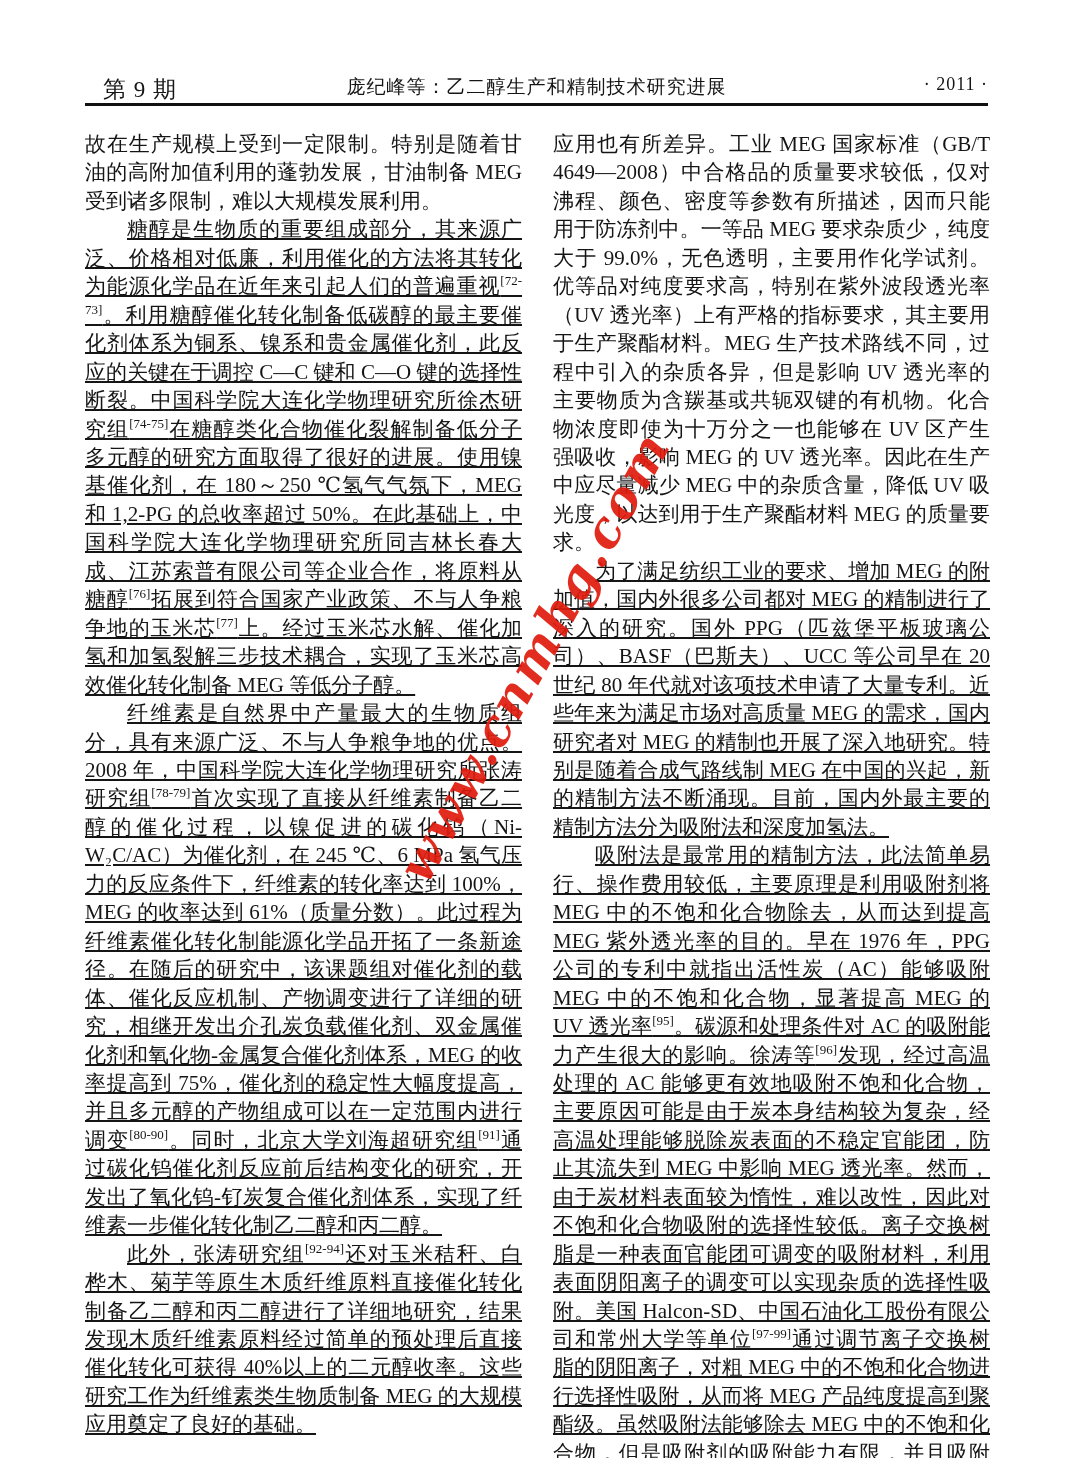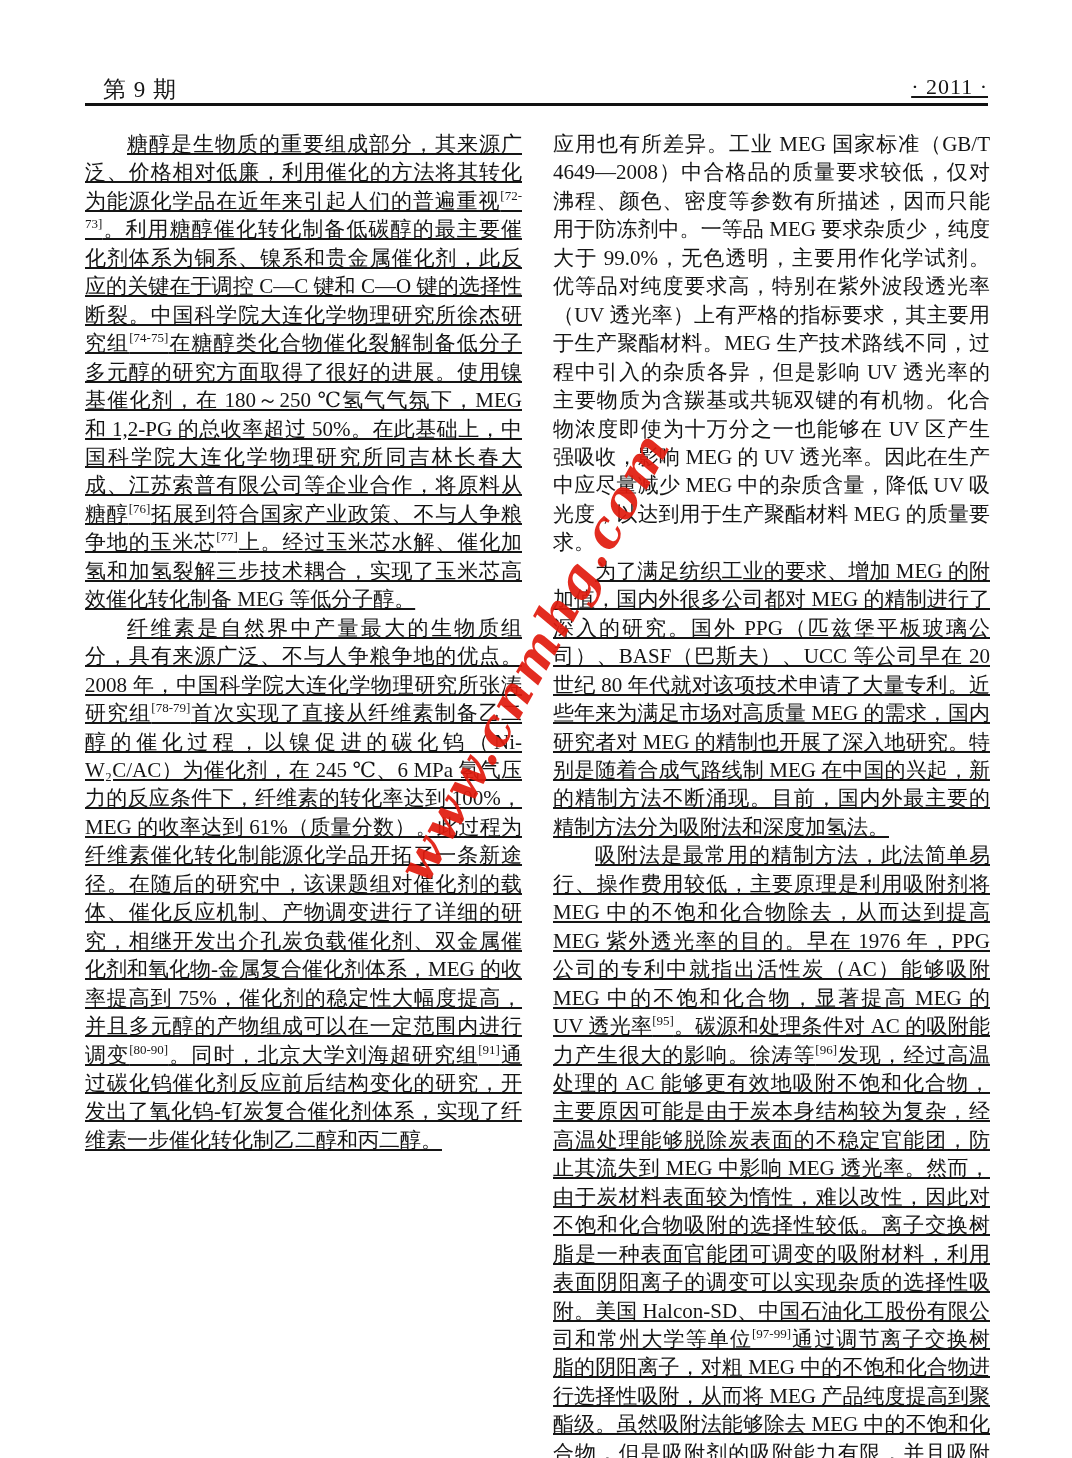--- a/index.html
+++ b/index.html
@@ -16,21 +16,21 @@
   .header-issue {
     position: absolute; left: 103px; top: 74px;
     font-size: 23px; letter-spacing: 1px;
   }
   .header-title {
     position: absolute; left: 85px; top: 74px; width: 903px;
     text-align: center; font-size: 19px; letter-spacing: 1px;
   }
   .header-page {
     position: absolute; right: 84px; top: 74px;
-    font-size: 22px; letter-spacing: 1px; text-decoration: underline;
+    font-size: 18px; letter-spacing: 1px;
   }
   .header-rule {
     position: absolute; left: 85px; top: 103px; width: 903px;
     height: 3px; background: #111;
   }
   
   .col {
     position: absolute; top: 130px; width: 437px;
     font-size: 21px; line-height: 28.45px;
     text-align: justify;
@@ -57,26 +57,29 @@
     pointer-events: none;
     white-space: nowrap;
   }
 </style>
 </head>
 <body>
 
 <div class="page">
 
   <div class="header-issue">第 9 期</div>
+  <div class="header-title">庞纪峰等：乙二醇生产和精制技术研究进展</div>
   <div class="header-page">· 2011 ·</div>
   <div class="header-rule"></div>
 
   <div class="col col-left" id="left-column">
+      <p class="para">故在生产规模上受到一定限制。特别是随着甘油的高附加值利用的蓬勃发展，甘油制备 MEG 受到诸多限制，难以大规模发展利用。</p>
       <p class="para indent">糖醇是生物质的重要组成部分，其来源广泛、价格相对低廉，利用催化的方法将其转化为能源化学品在近年来引起人们的普遍重视<sup class="ref">[72-73]</sup>。利用糖醇催化转化制备低碳醇的最主要催化剂体系为铜系、镍系和贵金属催化剂，此反应的关键在于调控 C—C 键和 C—O 键的选择性断裂。中国科学院大连化学物理研究所徐杰研究组<sup class="ref">[74-75]</sup>在糖醇类化合物催化裂解制备低分子多元醇的研究方面取得了很好的进展。使用镍基催化剂，在 180～250 ℃氢气气氛下，MEG 和 1,2-PG 的总收率超过 50%。在此基础上，中国科学院大连化学物理研究所同吉林长春大成、江苏索普有限公司等企业合作，将原料从糖醇<sup class="ref">[76]</sup>拓展到符合国家产业政策、不与人争粮争地的玉米芯<sup class="ref">[77]</sup>上。经过玉米芯水解、催化加氢和加氢裂解三步技术耦合，实现了玉米芯高效催化转化制备 MEG 等低分子醇。</p>
       <p class="para indent">纤维素是自然界中产量最大的生物质组分，具有来源广泛、不与人争粮争地的优点。2008 年，中国科学院大连化学物理研究所张涛研究组<sup class="ref">[78-79]</sup>首次实现了直接从纤维素制备乙二醇的催化过程，以镍促进的碳化钨（Ni-W₂C/AC）为催化剂，在 245 ℃、6 MPa 氢气压力的反应条件下，纤维素的转化率达到 100%，MEG 的收率达到 61%（质量分数）。此过程为纤维素催化转化制能源化学品开拓了一条新途径。在随后的研究中，该课题组对催化剂的载体、催化反应机制、产物调变进行了详细的研究，相继开发出介孔炭负载催化剂、双金属催化剂和氧化物-金属复合催化剂体系，MEG 的收率提高到 75%，催化剂的稳定性大幅度提高，并且多元醇的产物组成可以在一定范围内进行调变<sup class="ref">[80-90]</sup>。同时，北京大学刘海超研究组<sup class="ref">[91]</sup>通过碳化钨催化剂反应前后结构变化的研究，开发出了氧化钨-钌炭复合催化剂体系，实现了纤维素一步催化转化制乙二醇和丙二醇。</p>
+      <p class="para indent">此外，张涛研究组<sup class="ref">[92-94]</sup>还对玉米秸秆、白桦木、菊芋等原生木质纤维原料直接催化转化制备乙二醇和丙二醇进行了详细地研究，结果发现木质纤维素原料经过简单的预处理后直接催化转化可获得 40%以上的二元醇收率。这些研究工作为纤维素类生物质制备 MEG 的大规模应用奠定了良好的基础。</p>
     </div>
   <div class="col col-right" id="right-column">
       <p class="para">应用也有所差异。工业 MEG 国家标准（GB/T 4649—2008）中合格品的质量要求较低，仅对沸程、颜色、密度等参数有所描述，因而只能用于防冻剂中。一等品 MEG 要求杂质少，纯度大于 99.0%，无色透明，主要用作化学试剂。优等品对纯度要求高，特别在紫外波段透光率（UV 透光率）上有严格的指标要求，其主要用于生产聚酯材料。MEG 生产技术路线不同，过程中引入的杂质各异，但是影响 UV 透光率的主要物质为含羰基或共轭双键的有机物。化合物浓度即使为十万分之一也能够在 UV 区产生强吸收，影响 MEG 的 UV 透光率。因此在生产中应尽量减少 MEG 中的杂质含量，降低 UV 吸光度，以达到用于生产聚酯材料 MEG 的质量要求。</p>
       <p class="para indent">为了满足纺织工业的要求、增加 MEG 的附加值，国内外很多公司都对 MEG 的精制进行了深入的研究。国外 PPG（匹兹堡平板玻璃公司）、BASF（巴斯夫）、UCC 等公司早在 20 世纪 80 年代就对该项技术申请了大量专利。近些年来为满足市场对高质量 MEG 的需求，国内研究者对 MEG 的精制也开展了深入地研究。特别是随着合成气路线制 MEG 在中国的兴起，新的精制方法不断涌现。目前，国内外最主要的精制方法分为吸附法和深度加氢法。</p>
       <p class="para indent">吸附法是最常用的精制方法，此法简单易行、操作费用较低，主要原理是利用吸附剂将 MEG 中的不饱和化合物除去，从而达到提高 MEG 紫外透光率的目的。早在 1976 年，PPG 公司的专利中就指出活性炭（AC）能够吸附 MEG 中的不饱和化合物，显著提高 MEG 的 UV 透光率<sup class="ref">[95]</sup>。碳源和处理条件对 AC 的吸附能力产生很大的影响。徐涛等<sup class="ref">[96]</sup>发现，经过高温处理的 AC 能够更有效地吸附不饱和化合物，主要原因可能是由于炭本身结构较为复杂，经高温处理能够脱除炭表面的不稳定官能团，防止其流失到 MEG 中影响 MEG 透光率。然而，由于炭材料表面较为惰性，难以改性，因此对不饱和化合物吸附的选择性较低。离子交换树脂是一种表面官能团可调变的吸附材料，利用表面阴阳离子的调变可以实现杂质的选择性吸附。美国 Halcon-SD、中国石油化工股份有限公司和常州大学等单位<sup class="ref">[97-99]</sup>通过调节离子交换树脂的阴阳离子，对粗 MEG 中的不饱和化合物进行选择性吸附，从而将 MEG 产品纯度提高到聚酯级。虽然吸附法能够除去 MEG 中的不饱和化合物，但是吸附剂的吸附能力有限，并且吸附剂的回收较为繁琐，故只能用于纯度较高</p>
     </div>
 
   <div class="watermark" style="color: rgb(225, 27, 14);">www.cnmhg.com</div>
 
 </div>

